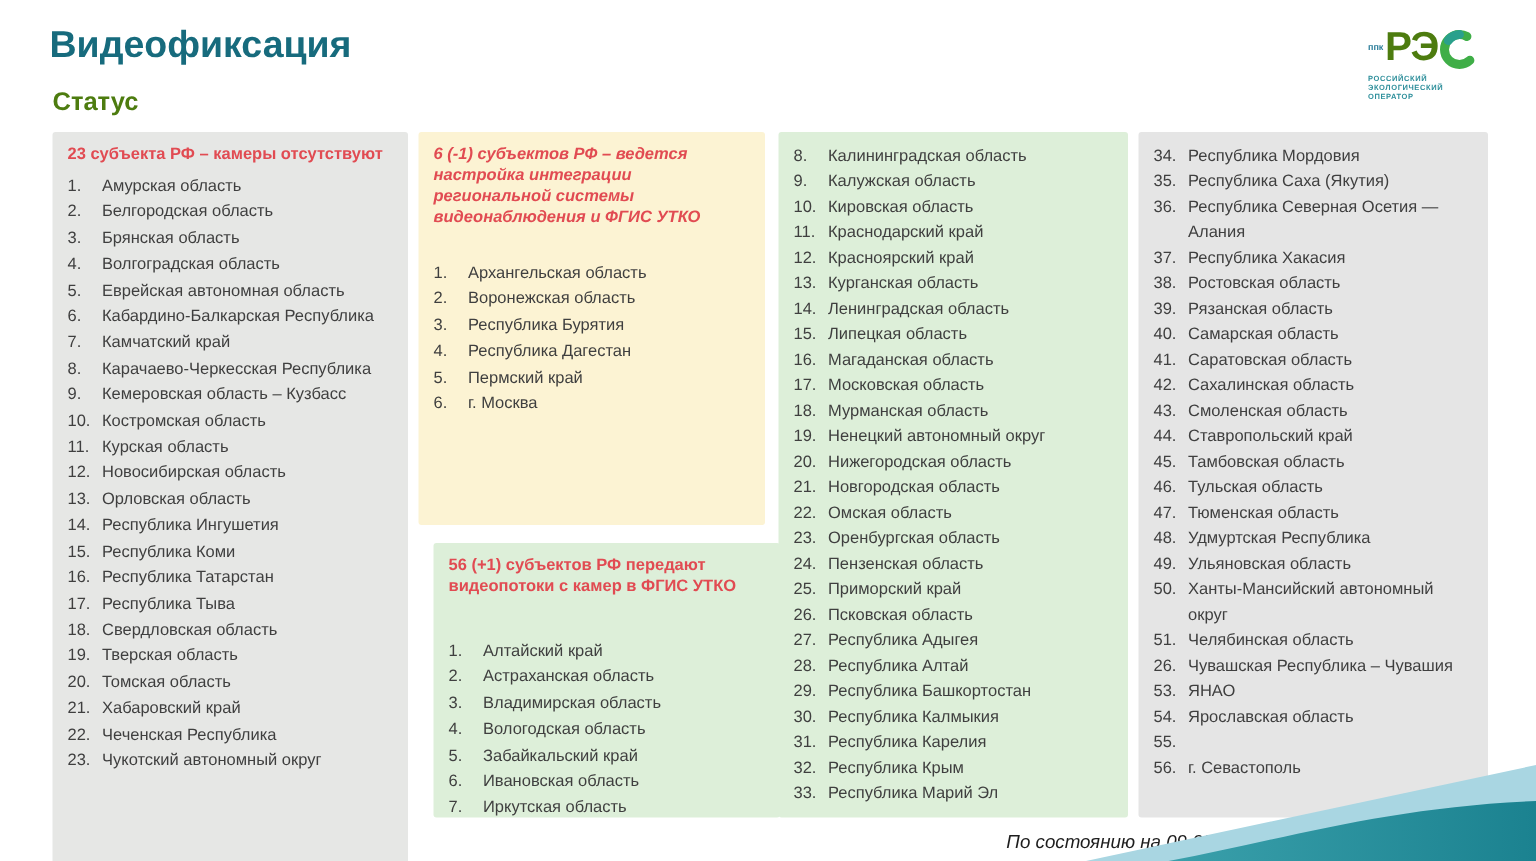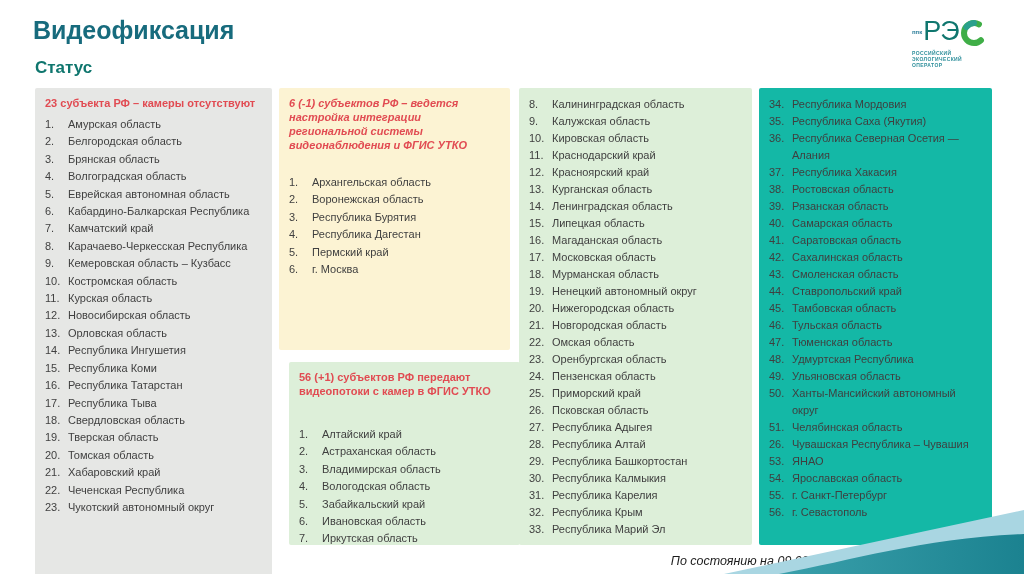--- a/index.html
+++ b/index.html
@@ -1,35 +1,35 @@
 <!DOCTYPE html>
 <html><head>
 <meta charset="utf-8">
 <style>
   html,body{margin:0;padding:0;background:#fff;}
   body{font-family:"Liberation Sans", sans-serif;}
   .slide{position:relative;width:1024px;height:574px;background:#ffffff;overflow:hidden;}
 
   .page-title{position:absolute;left:33px;top:16px;margin:0;font-size:25px;font-weight:bold;color:#176b7d;}
-  .page-subtitle{position:absolute;left:35px;top:58px;margin:0;font-size:17px;font-weight:bold;color:#0f766e;}
+  .page-subtitle{position:absolute;left:35px;top:58px;margin:0;font-size:17px;font-weight:bold;color:#4d7c0f;}
 
   
   .logo{position:absolute;right:22px;top:16px;width:90px;}
   .logo-row{display:flex;align-items:center;}
   .logo-ppk{display:flex;flex-direction:column;font-size:6px;line-height:6px;color:#2e7f9b;margin-right:1px;font-weight:bold;}
-  .logo-re{font-size:27px;font-weight:normal;color:#0f766e;letter-spacing:-1px;}
+  .logo-re{font-size:27px;font-weight:bold;color:#4d7c0f;letter-spacing:-1px;}
   .logo-sub{margin-top:3px;font-size:5px;line-height:6px;letter-spacing:0.4px;color:#2e8f9b;font-weight:bold;}
 
   
   .panel{position:absolute;box-sizing:border-box;border-radius:2px;padding:8px 10px;font-size:11px;color:#3f3f3f;}
   .panel-gray{left:35px;top:88px;width:237px;height:526px;background:#e6e7e5;}
   .panel-yellow{left:279px;top:88px;width:231px;height:262px;background:#fcf3d3;}
   .panel-green-a{left:289px;top:362px;width:231px;height:183px;background:#ddefd9;}
   .panel-green-b{left:519px;top:88px;width:233px;height:457px;background:#ddefd9;}
-  .panel-green-c{left:759px;top:88px;width:233px;height:457px;background:#14b8a6;}
+  .panel-green-c{left:759px;top:88px;width:233px;height:457px;background:#e5e5e5;}
 
   .panel-header{margin:0 0 6px 0;font-size:11px;line-height:14px;font-weight:bold;color:#e14b52;}
   .panel-yellow .panel-header{margin-bottom:22px;font-style:italic;}
   .panel-green-a .panel-header{margin-bottom:28px;}
 
   .list{list-style:none;margin:0;padding:0;}
   .list li{display:flex;line-height:17.4px;}
   .panel-green-b .list li,.panel-green-c .list li{line-height:17px;}
   .list .num{flex:none;width:23px;}
   .list .txt{flex:1;}
@@ -416,21 +416,20 @@
         <li>
           <span class="num">53.</span>
           <span class="txt">ЯНАО</span>
         </li>
         <li>
           <span class="num">54.</span>
           <span class="txt">Ярославская область</span>
         </li>
         <li>
           <span class="num">55.</span>
-          <span class="txt">г. Санкт-Петербург</span>
         </li>
         <li>
           <span class="num">56.</span>
           <span class="txt">г. Севастополь</span>
         </li>
       </ul>
   </div>
 
   <div class="footer-note">По состоянию на  09.09.2025</div>
 

